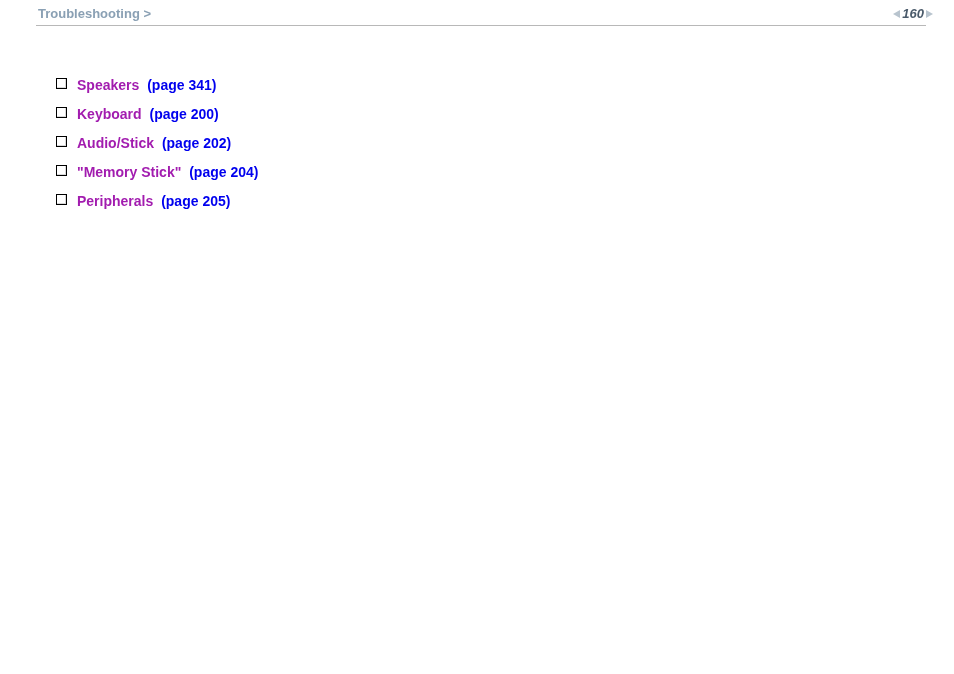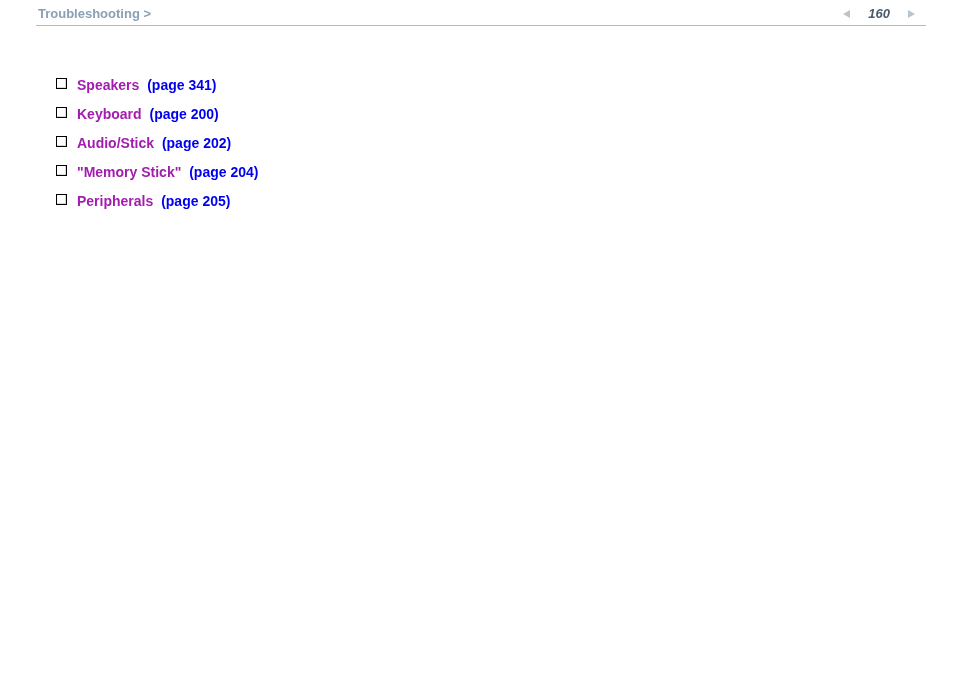--- a/index.html
+++ b/index.html
@@ -7,31 +7,31 @@
       font-family: Arial, Helvetica, sans-serif;
       background: #ffffff;
       width: 954px;
       height: 674px;
       position: relative;
     }
     .header {
       display: flex;
       justify-content: space-between;
       align-items: center;
-      padding: 6px 38px 4px 38px;
+      padding: 6px 20px 4px 38px;
     }
     .breadcrumb {
       color: #8aa0b4;
       font-weight: bold;
       font-size: 13px;
     }
     .page-nav {
       display: flex;
       align-items: center;
-      gap: 16px;
+      gap: 0;
     }
     .page-number {
       color: #4a5a6a;
       font-weight: bold;
       font-style: italic;
       font-size: 13px;
     }
     .nav-arrow-left, .nav-arrow-right {
       display: inline-flex;
       align-items: center;

